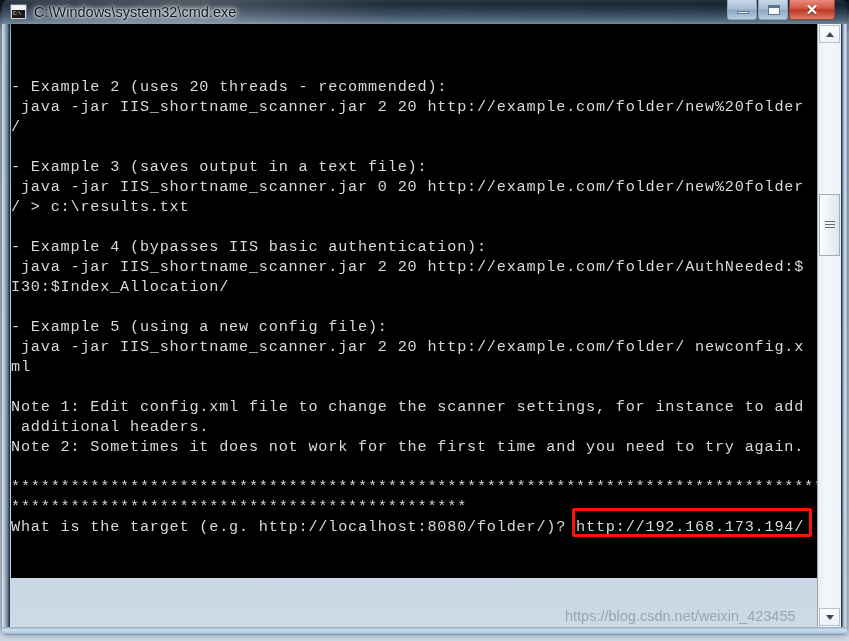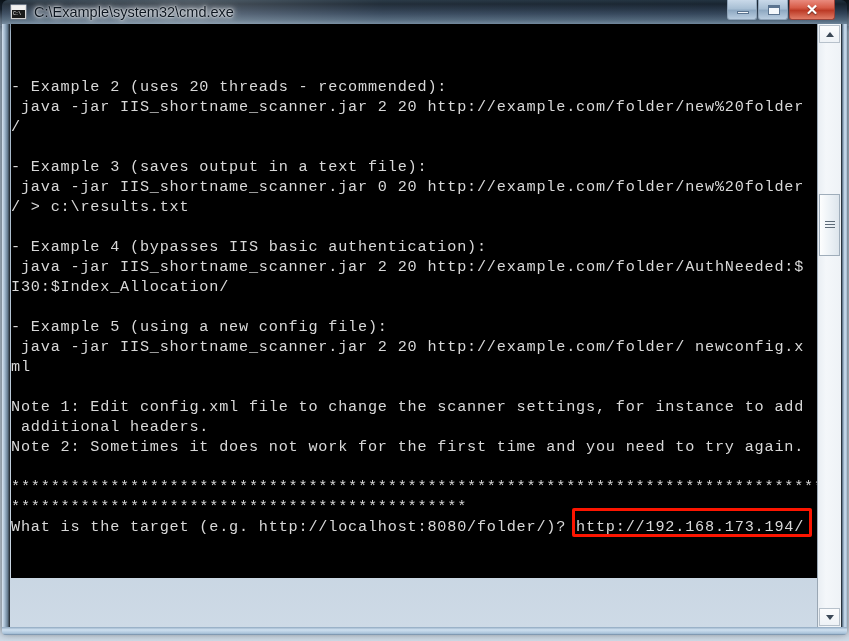--- a/index.html
+++ b/index.html
@@ -304,21 +304,21 @@
   <div class="window">
 
     <div class="titlebar">
       <div class="titlebar-gloss"></div>
 
       <div class="win-icon">
         <div class="ci-bar"></div>
         <div class="ci-body">C:\</div>
       </div>
 
-      <div class="win-title">C:\Example\system32\cmd.exe</div>
+      <div class="win-title">C:\Windows\system32\cmd.exe</div>
 
       <div class="caption-buttons">
         <div class="cap-btn min">
           <span class="glyph-min"></span>
         </div>
         <div class="cap-btn max">
           <span class="glyph-max"></span>
         </div>
         <div class="cap-btn close">
           <span class="glyph-close">✕</span>
@@ -347,13 +347,14 @@
       <div class="sb-btn down">
         <span class="sb-arrow"></span>
       </div>
     </div>
 
     <div class="redbox" style="border-color: rgb(253, 21, 0);"></div>
   </div>
 
   <div class="window-bottom"></div>
 
+  <div class="watermark">https://blog.csdn.net/weixin_423455</div>
 </div>
 
 </body></html>

